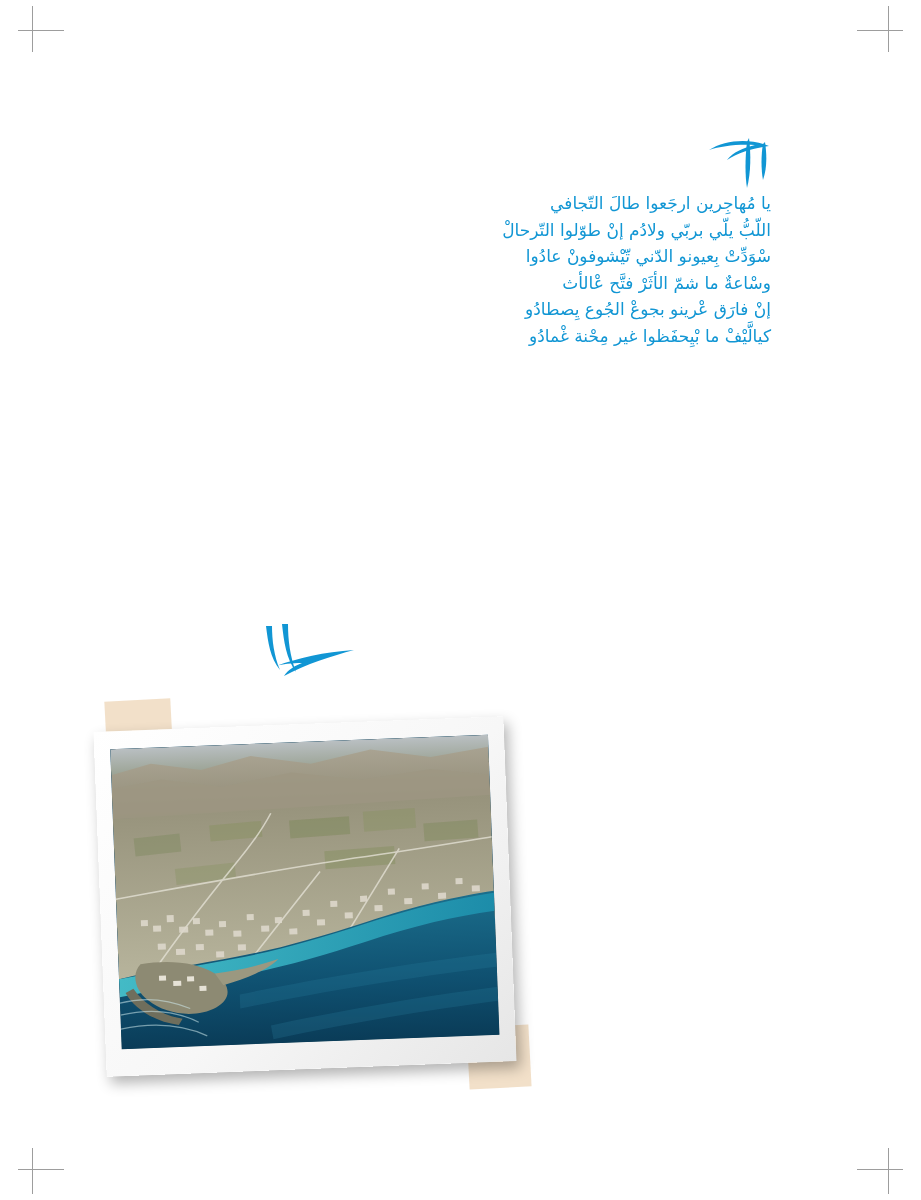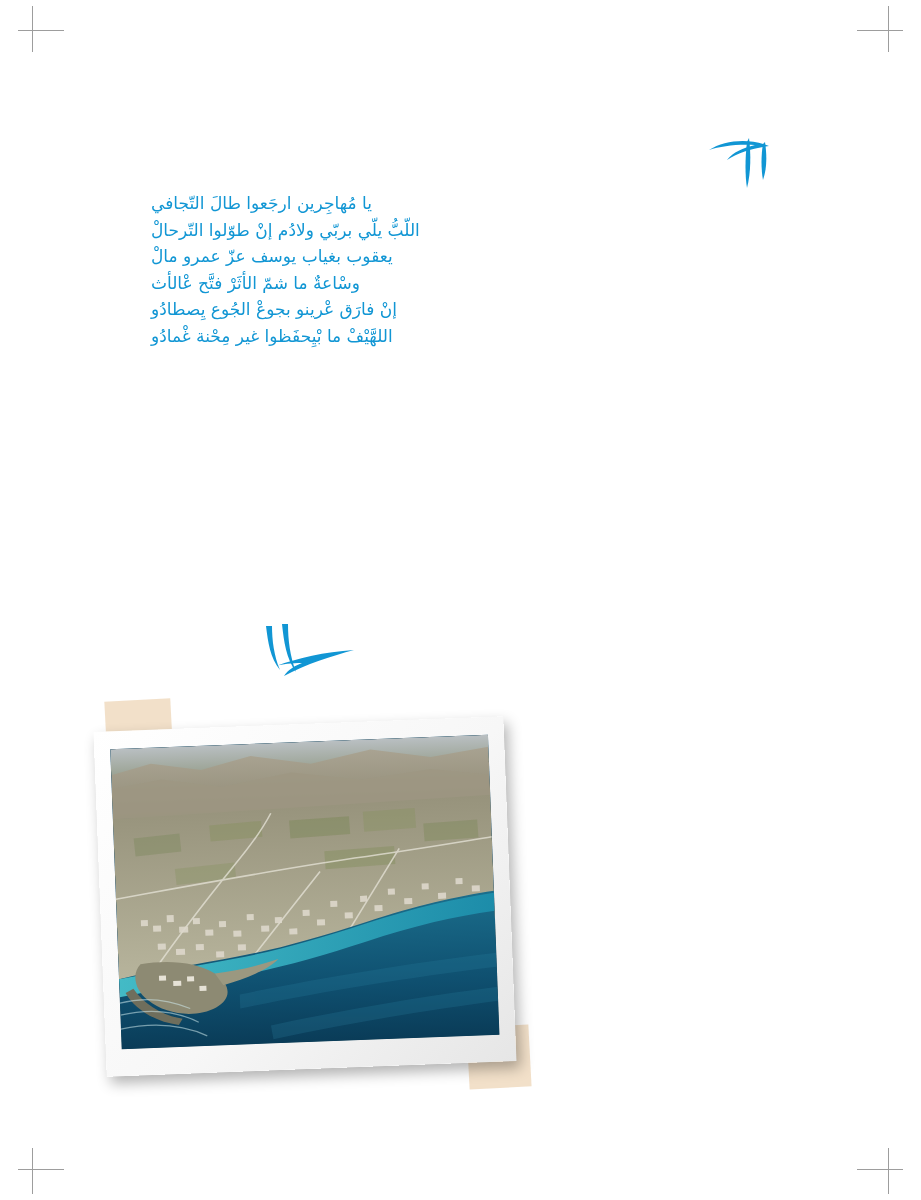--- a/index.html
+++ b/index.html
@@ -62,21 +62,21 @@
     width: 110px;
     height: 80px;
   }
 
   
   .poem {
     position: absolute;
     top: 190px;
     right: 150px;
     width: 620px;
-    text-align: left;
+    text-align: right;
     direction: rtl;
   }
   .poem .line {
     color: #1196d4;
     font-family: "DejaVu Sans", sans-serif;
     font-size: 17px;
     line-height: 26.5px;
     white-space: nowrap;
     letter-spacing: 0.3px;
   }
@@ -156,24 +156,24 @@
   <svg width="80" height="80" viewBox="0 0 80 80" xmlns="http://www.w3.org/2000/svg">
     <path d="M6 18 C22 8, 46 6, 66 14 C52 16, 36 20, 24 28 C30 20, 40 16, 52 13 C34 12, 18 14, 6 18 Z" fill="#1196d4"></path>
     <path d="M46 6 C48 22, 48 40, 44 56 C42 44, 42 26, 44 10 Z" fill="#1196d4"></path>
     <path d="M62 10 C64 24, 64 36, 60 48 C58 38, 58 22, 60 12 Z" fill="#1196d4"></path>
   </svg>
 </div>
 
 <div class="poem">
   <div class="line">يا مُهاجِرين ارجَعوا طالَ التّجافي</div>
   <div class="line">اللّبُّ يلّي بربّي ولادُم إنْ طوّلوا التّرحالْ</div>
-  <div class="line">يعقوب بغياب يوسف عزّ عمرو مالْ</div>
+  <div class="line">سْوَدِّتْ بِعيونو الدّني تّيْشوفونْ عادُوا</div>
   <div class="line">وسْاعةٌ ما شمّ الأثَرْ فتَّح عْالأث</div>
   <div class="line">إنْ فارَق عْرينو بجوعْ الجُوع يِصطادُو</div>
-  <div class="line">اللهَّيْفْ ما بْيِحفَظوا غير مِحْنة غْمادُو</div>
+  <div class="line">كيالَّيْفْ ما بْيِحفَظوا غير مِحْنة غْمادُو</div>
 </div>
 
 <div class="quote-close">
   <svg width="110" height="80" viewBox="0 0 110 80" xmlns="http://www.w3.org/2000/svg">
     <path d="M4 8 C6 24, 8 40, 18 52 C12 38, 10 22, 10 8 Z" fill="#1196d4"></path>
     <path d="M20 6 C22 24, 24 40, 34 54 C28 38, 26 22, 26 6 Z" fill="#1196d4"></path>
     <path d="M14 48 C36 40, 62 34, 92 32 C70 38, 44 46, 22 58 C26 52, 32 48, 40 45 C30 45, 20 46, 14 48 Z" fill="#1196d4"></path>
   </svg>
 </div>
 

